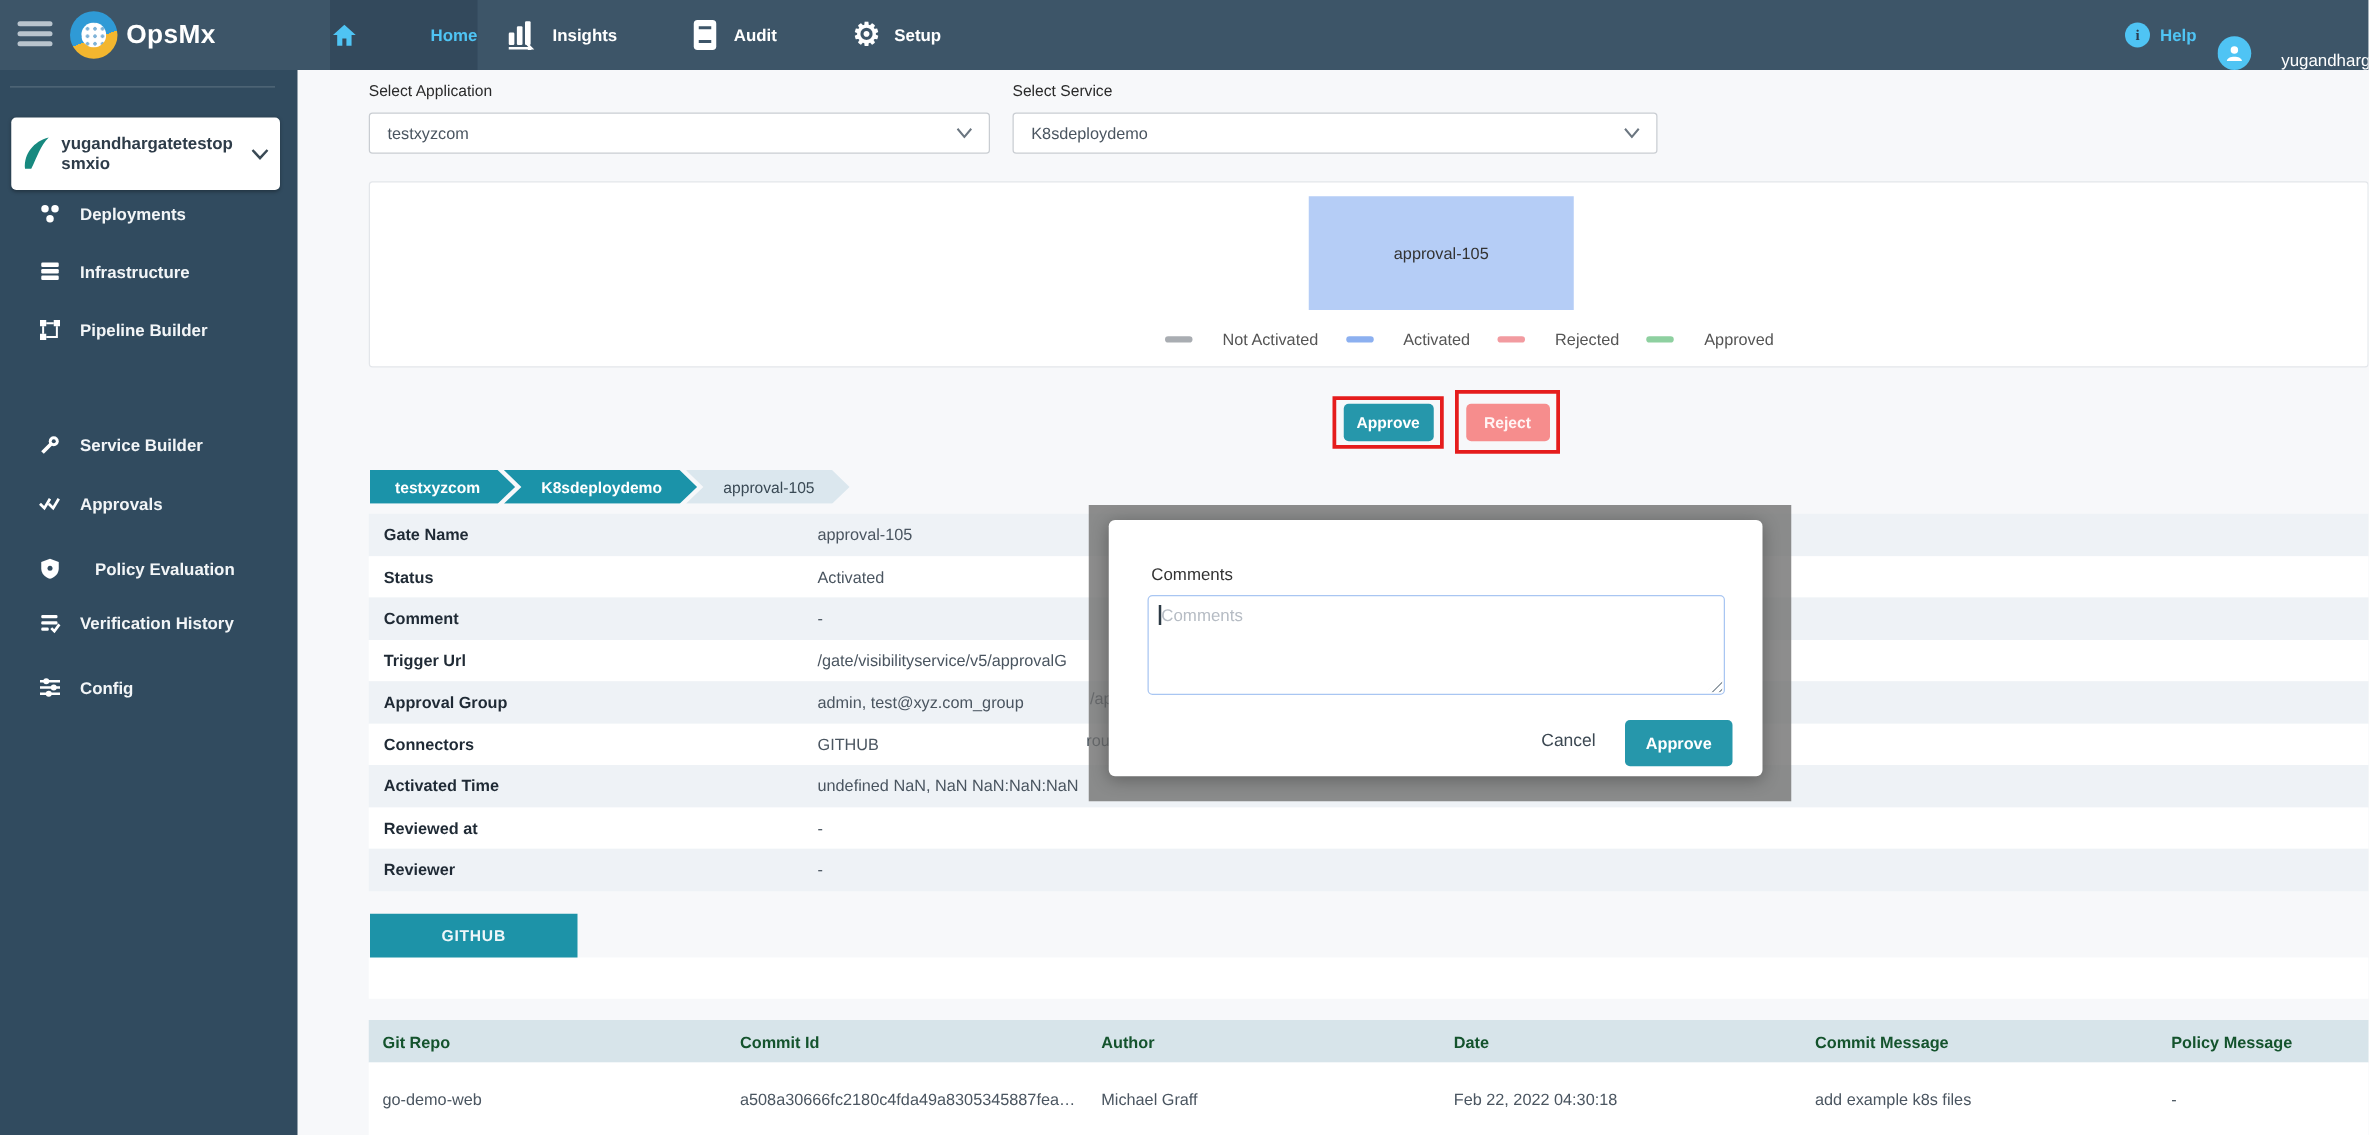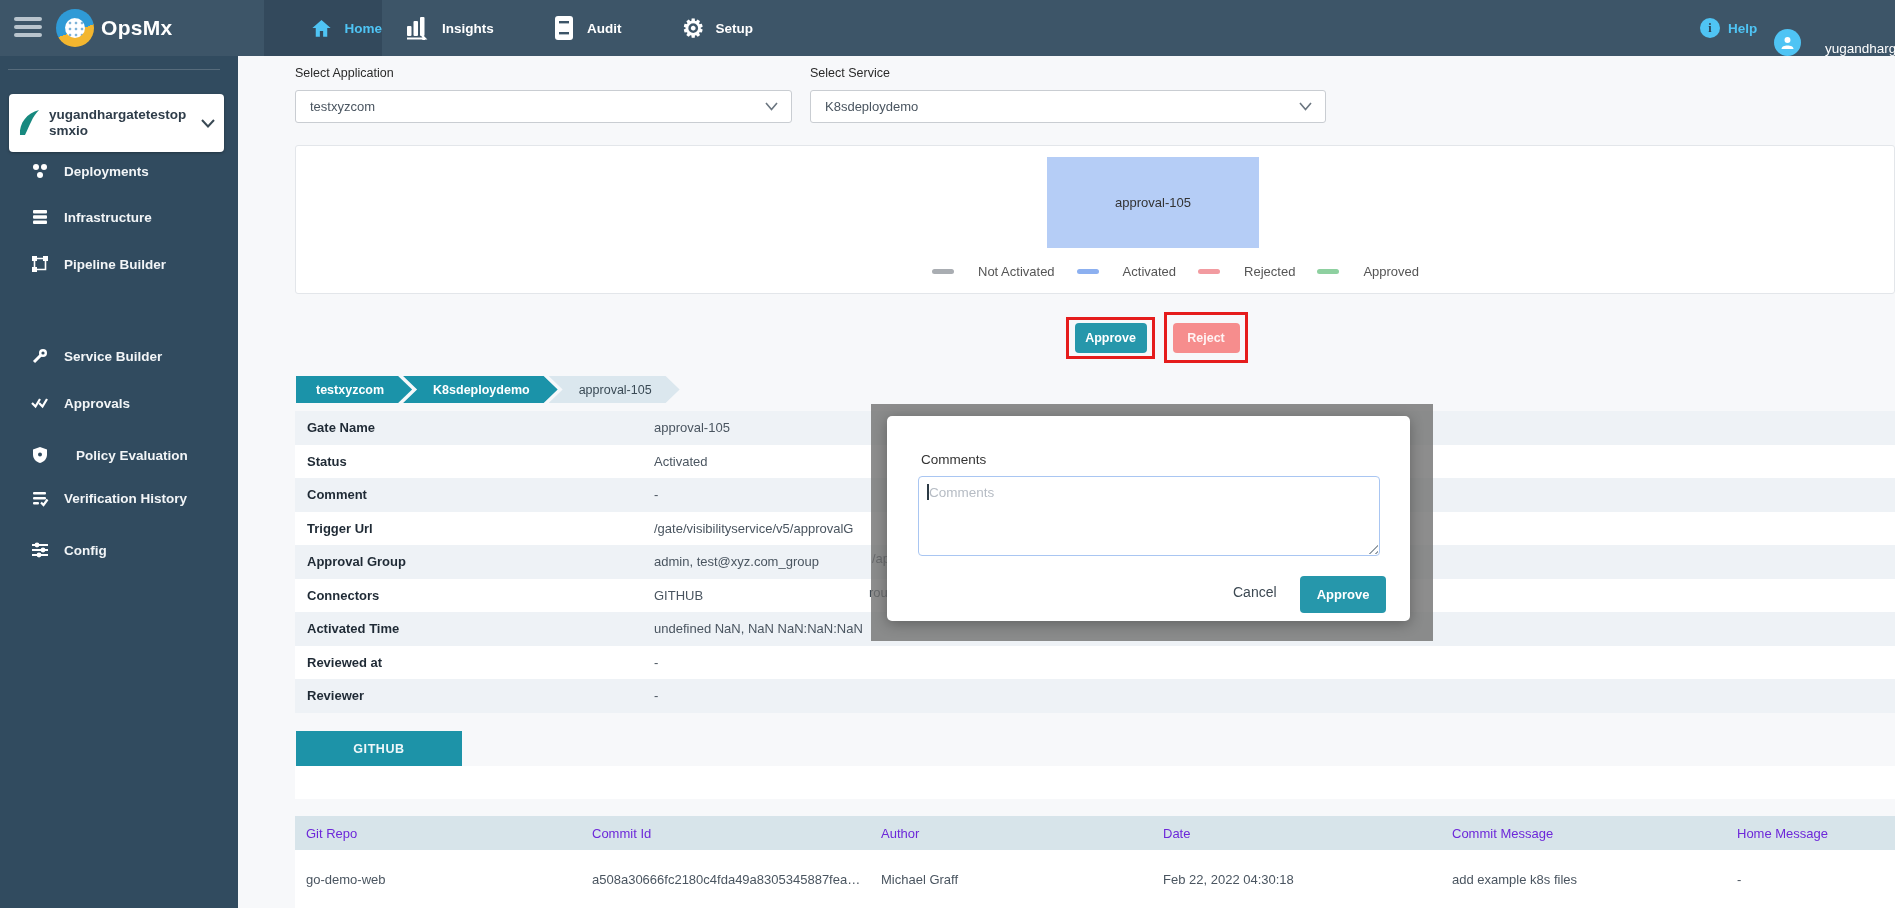--- a/index.html
+++ b/index.html
@@ -10,21 +10,21 @@
   
   .nav { position:absolute; left:0; top:0; width:1895px; height:56px; background:#3d5568; z-index:30; }
   .burger { position:absolute; left:14px; top:17px; width:28px; height:22px; cursor:pointer; }
   .burger span { display:block; height:4px; background:#b9c4cd; border-radius:2px; margin-bottom:4px; }
   .logo-gear { position:absolute; left:56px; top:9px; width:38px; height:38px; border-radius:50%;
     background:linear-gradient(160deg,#2f9ad6 56%,#f3b62f 56%); display:flex; align-items:center; justify-content:center; }
   .logo-gear .brain { width:20px; height:20px; border-radius:50%; background:#fff;
     background-image:radial-gradient(#7fb3d8 1.5px, transparent 1.6px); background-size:6px 6px; background-position:2px 2px; }
   .brand { position:absolute; left:101px; top:0; height:56px; line-height:56px; color:#fff; font-size:21px; font-weight:bold; letter-spacing:.3px; }
   .tab { position:absolute; top:0; height:56px; display:flex; align-items:center; gap:11px; color:#fff; font-size:13.5px; font-weight:600; cursor:pointer; }
-  .tab.active { background:#33495c; color:#4fc4f4; justify-content:flex-end; }
+  .tab.active { background:#33495c; color:#4fc4f4; justify-content:space-between; }
   .tab svg { display:block; }
   .gear-glyph { font-size:25px; line-height:1; color:#fff; }
   .help-wrap { position:absolute; left:1700px; top:0; height:56px; display:flex; align-items:center; gap:8px; color:#4fc4f4; font-size:13.5px; font-weight:600; cursor:pointer; }
   .help-i { width:20px; height:20px; border-radius:50%; background:#4fc4f4; color:#2c3e50; font-size:12px; font-weight:bold;
     display:flex; align-items:center; justify-content:center; font-family:"Liberation Serif", serif; }
   .user-wrap { position:absolute; left:1774px; top:0; height:56px; display:flex; align-items:flex-end; gap:24px; color:#fff; font-size:13.5px; cursor:pointer; width:121px; overflow:hidden; white-space:nowrap; }
   .avatar { width:27px; height:27px; border-radius:50%; background:#4fc4f4; flex:0 0 27px; display:flex; align-items:center; justify-content:center; }
 
   
   .sidebar { position:absolute; left:0; top:56px; width:238px; height:852px; background:#314b5f; z-index:25; }
@@ -89,21 +89,21 @@
   .modal-approve { position:absolute; left:413px; top:160px; width:86px; height:37px; background:#2697ab; color:#fff;
     font-size:13px; font-weight:600; border:none; border-radius:4px; cursor:pointer; font-family:"Liberation Sans", sans-serif; }
 
   
   .connector-btn { position:absolute; left:296px; top:731px; width:166px; height:35px; background:#1d93a8; color:#eef7f9;
     font-size:12.5px; font-weight:bold; letter-spacing:.6px; border:none; cursor:pointer; z-index:2; font-family:"Liberation Sans", sans-serif; }
   .connector-band { position:absolute; left:295px; top:766px; width:1600px; height:33px; background:#fff; z-index:1; }
   .ctable-head { position:absolute; left:295px; top:816px; width:1600px; height:34px; background:#d7e4ea; z-index:2; }
   .ctable-row  { position:absolute; left:295px; top:850px; width:1600px; height:58px; background:#fff; z-index:2; }
   .ccell { position:absolute; top:0; height:100%; display:flex; align-items:center; font-size:13px; white-space:nowrap; }
-  .ctable-head .ccell { font-weight:normal; color:#6d28d9; }
+  .ctable-head .ccell { font-weight:bold; color:#14532d; }
   .ctable-row  .ccell { color:#4a5560; }
   .c0{left:11px} .c1{left:297px} .c2{left:586px} .c3{left:868px} .c4{left:1157px} .c5{left:1442px}
 </style>
 </head>
 <body>
 
 <div class="page">
 
   <div class="nav">
     <div class="burger">
@@ -361,21 +361,21 @@
 
   <button class="connector-btn">GITHUB</button>
   <div class="connector-band"></div>
 
   <div class="ctable-head">
     <span class="ccell c0">Git Repo</span>
     <span class="ccell c1">Commit Id</span>
     <span class="ccell c2">Author</span>
     <span class="ccell c3">Date</span>
     <span class="ccell c4">Commit Message</span>
-    <span class="ccell c5">Home Message</span>
+    <span class="ccell c5">Policy Message</span>
   </div>
   <div class="ctable-row">
     <span class="ccell c0">go-demo-web</span>
     <span class="ccell c1">a508a30666fc2180c4fda49a8305345887fea…</span>
     <span class="ccell c2">Michael Graff</span>
     <span class="ccell c3">Feb 22, 2022 04:30:18</span>
     <span class="ccell c4">add example k8s files</span>
     <span class="ccell c5">-</span>
   </div>
 

